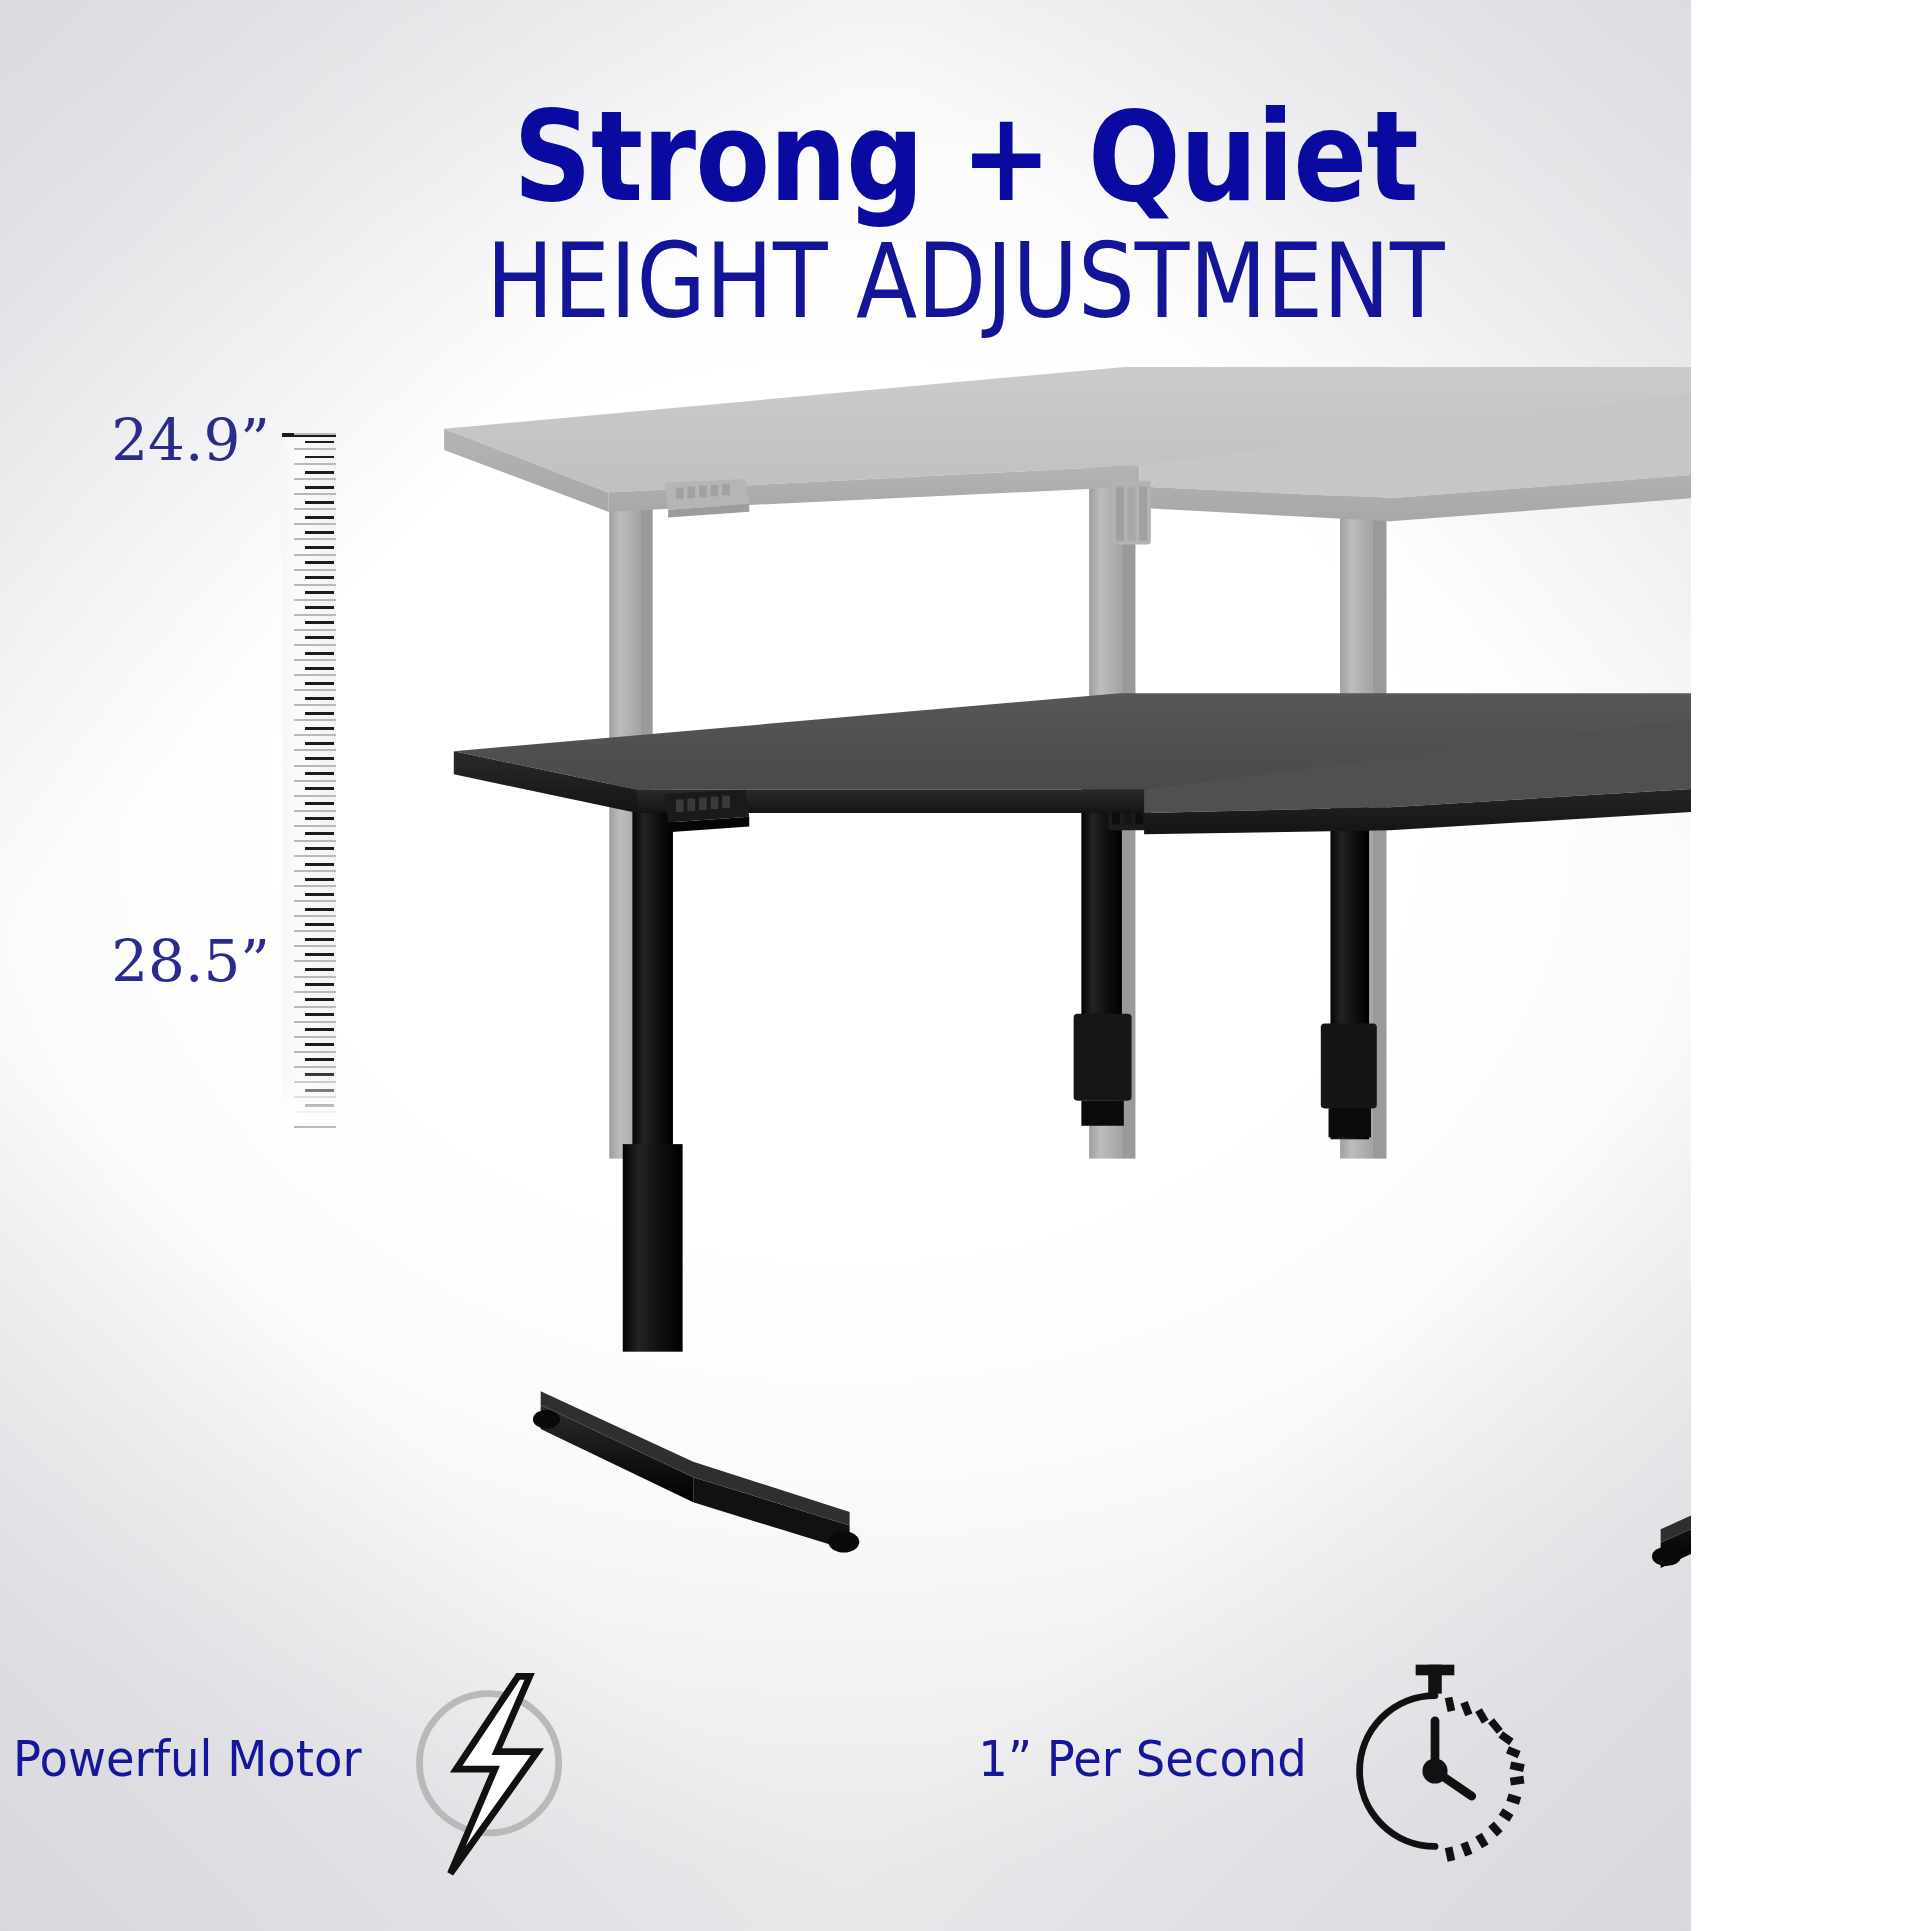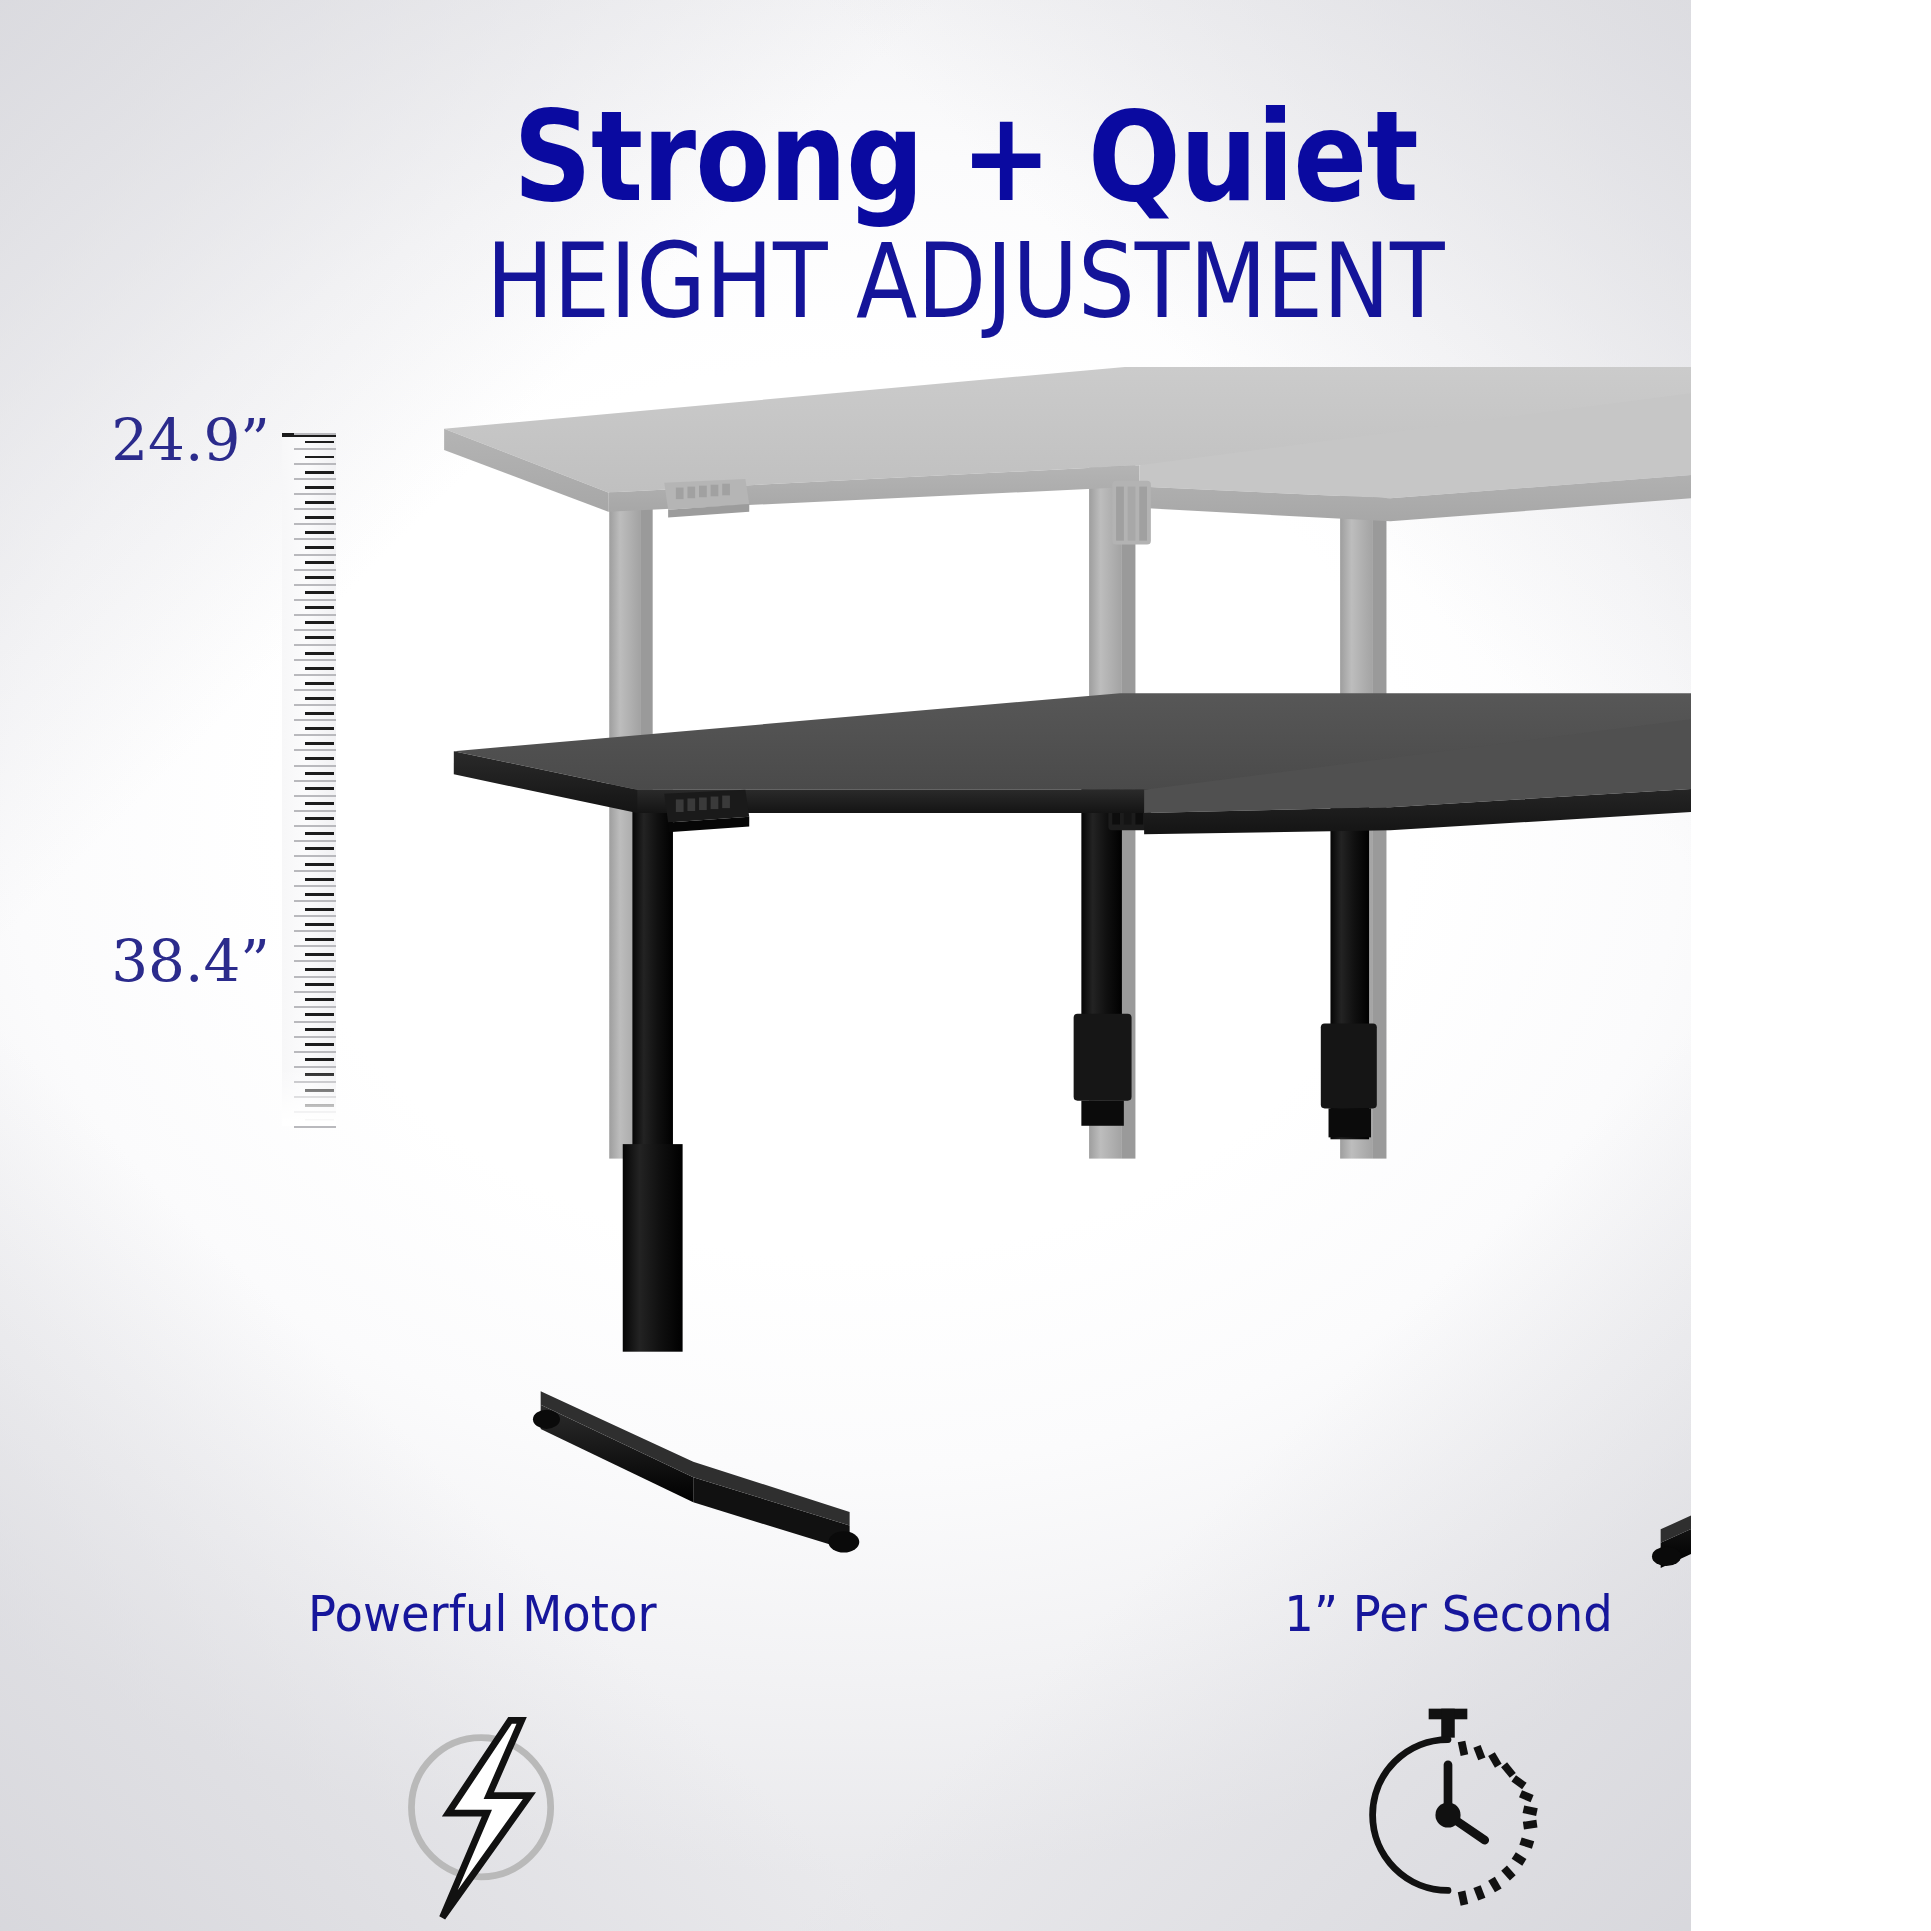--- a/index.html
+++ b/index.html
@@ -134,23 +134,22 @@
     left: 0;
     top: 1588px;
     width: 1931px;
     height: 343px;
     display: flex;
     z-index: 6;
   }
   .feature {
     flex: 1 1 0;
     display: flex;
-    flex-direction: column;
+    flex-direction: row;
     align-items: center;
-    justify-content: space-between;
   }
   .feature-label {
     font-family: "DejaVu Sans", sans-serif;
     font-size: 50px;
     color: #16169B;
     line-height: 1.05;
     transform: scaleX(0.93);
     white-space: nowrap;
   }
   .feature-icon {
@@ -165,21 +164,21 @@
 <body>
 
 <div id="stage">
 
   <div class="headings">
     <div id="title">Strong + Quiet</div>
     <div id="subtitle">HEIGHT ADJUSTMENT</div>
   </div>
 
   <div id="meas-top" class="meas-label">24.9”</div>
-  <div id="meas-bot" class="meas-label">38.4”</div>
+  <div id="meas-bot" class="meas-label">28.5”</div>
 
   <div id="ruler">
     <div class="ruler-face"></div>
     <div class="cap top"></div>
     <div class="ticks" id="ruler-ticks">
         <div class="tick minor" style="top: 0px;"></div>
         <div class="tick major" style="top: 7.5px;"></div>
         <div class="tick minor" style="top: 15px;"></div>
         <div class="tick major" style="top: 22.6px;"></div>
         <div class="tick minor" style="top: 30px;"></div>

